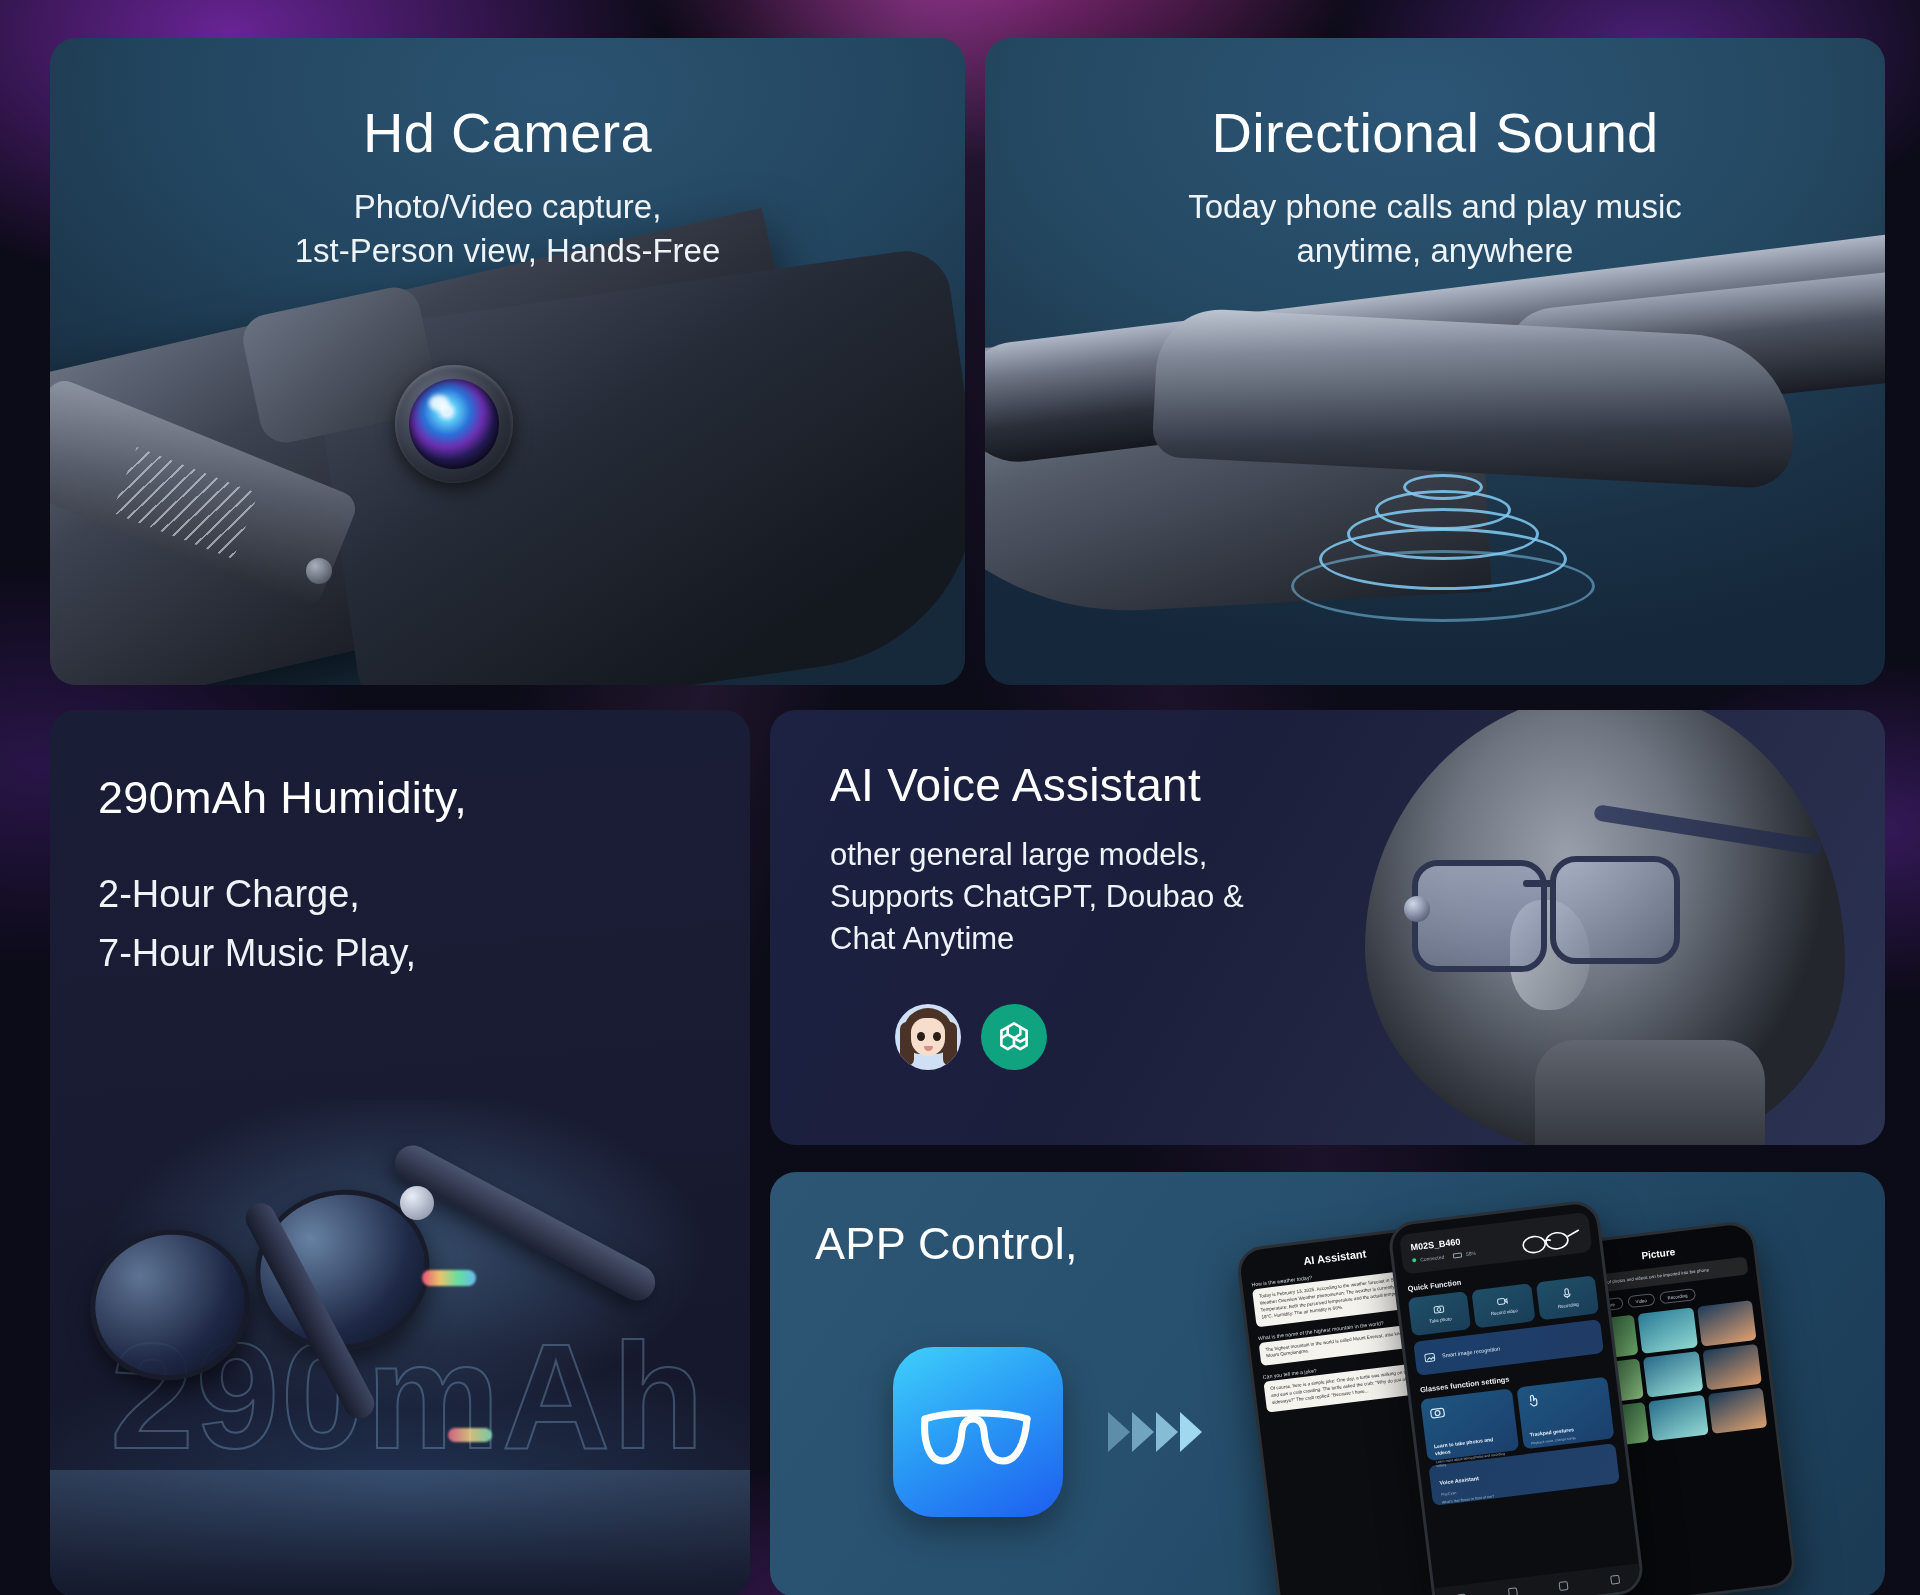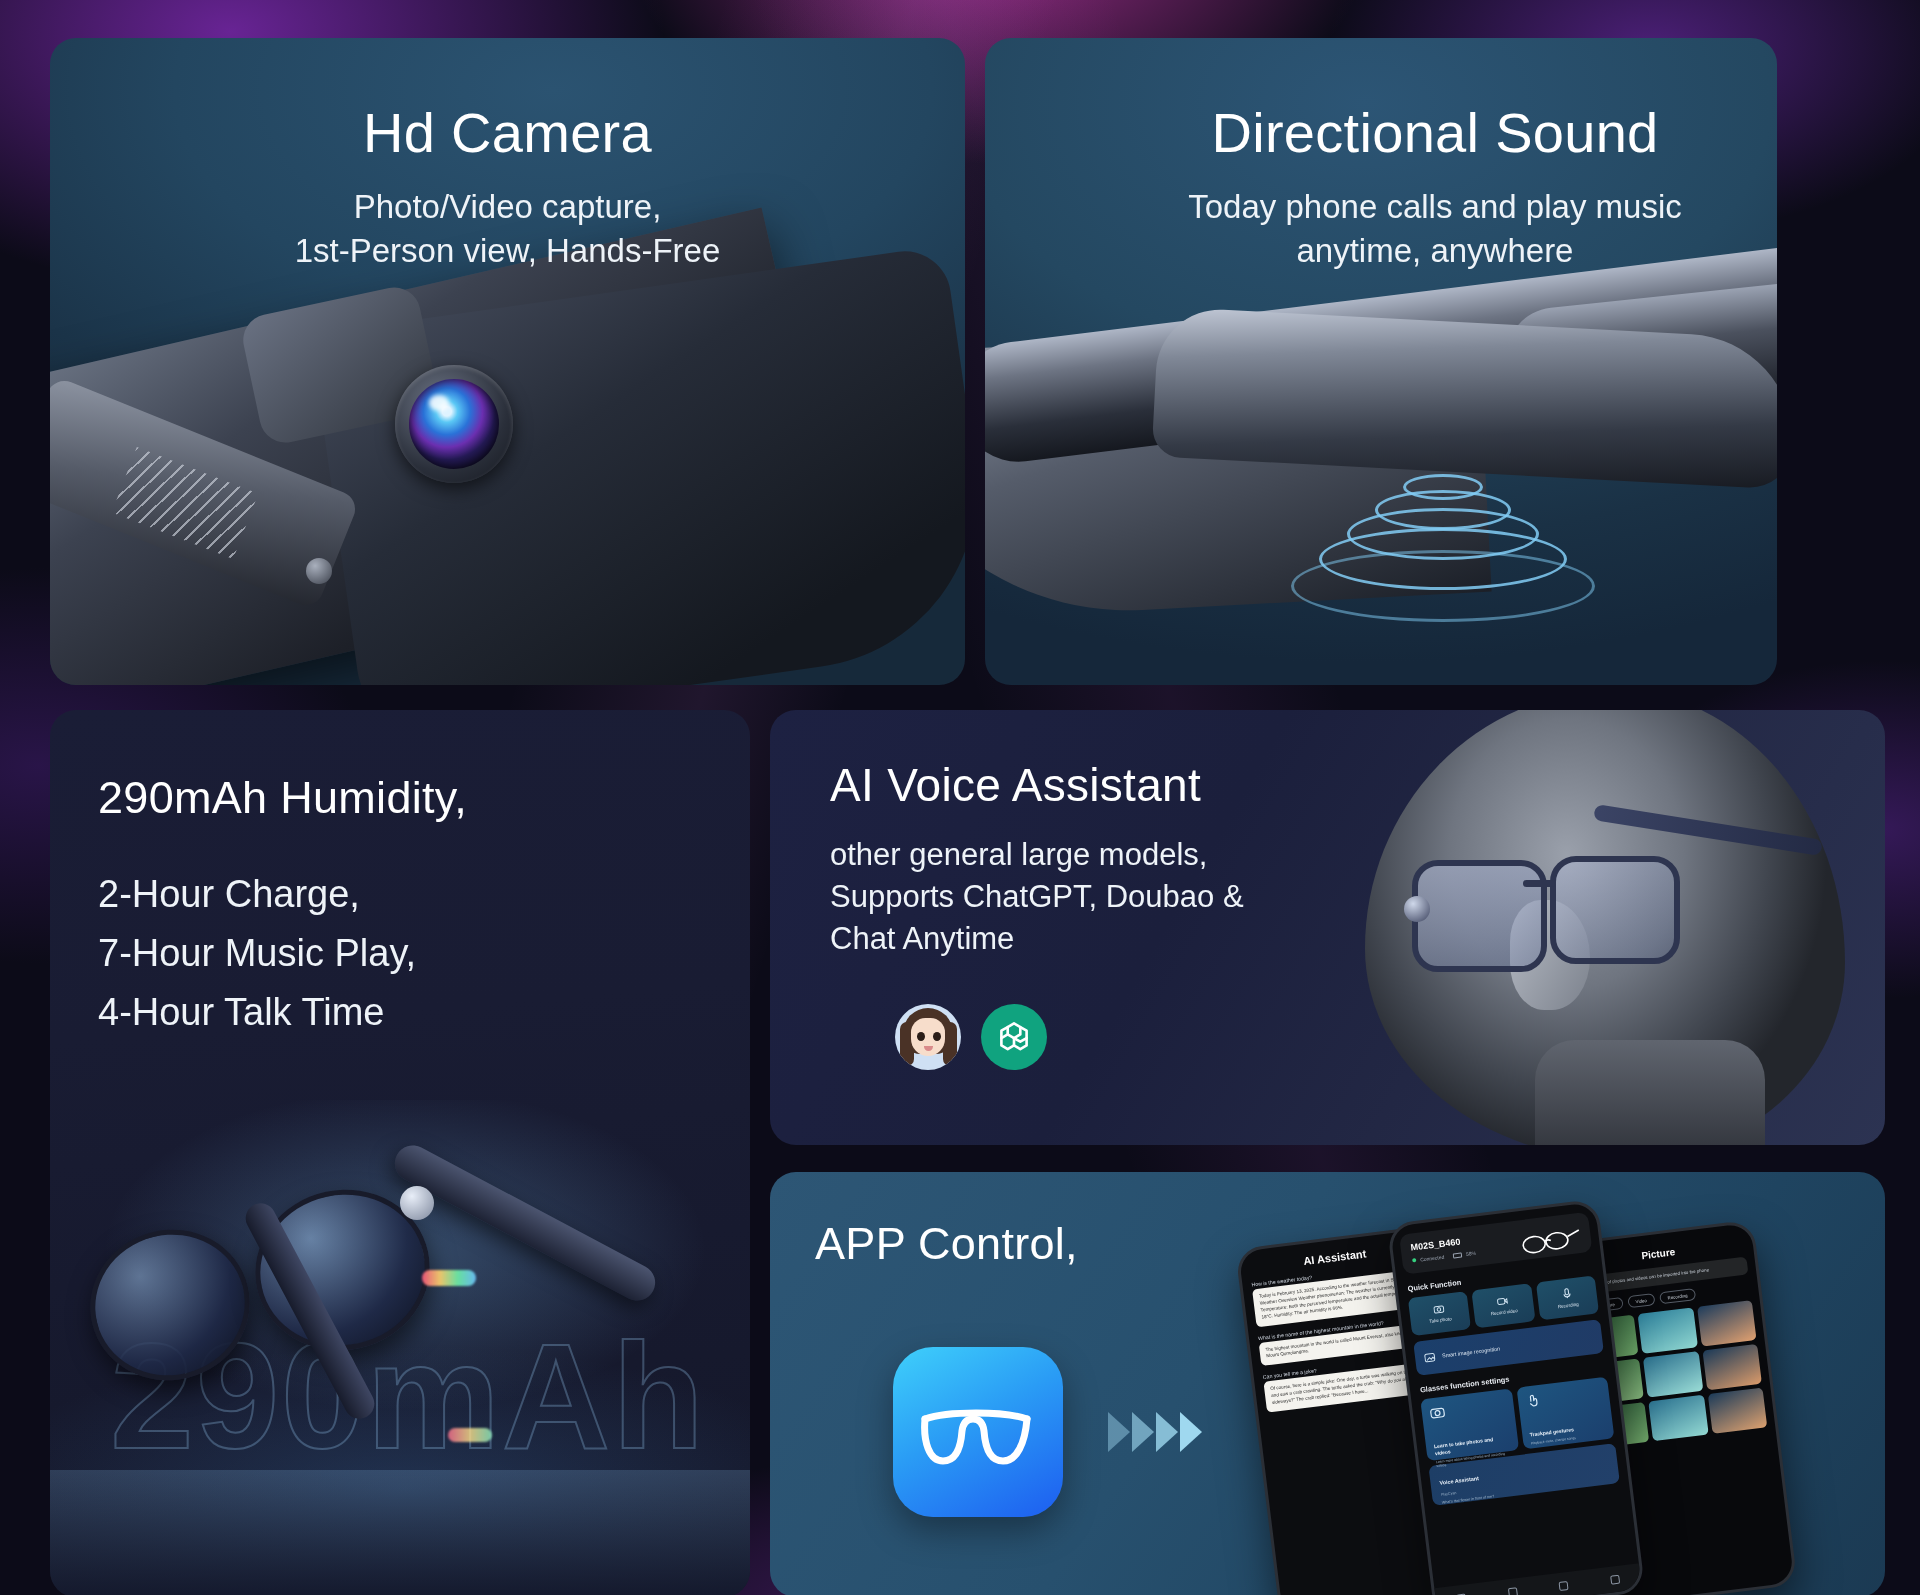--- a/index.html
+++ b/index.html
@@ -50,21 +50,21 @@
   #card-hd .lens{position:absolute;left:14px;top:14px;width:90px;height:90px;border-radius:50%;
     background:
       radial-gradient(circle at 42% 36%, #dff3ff 0 6%, #5bc8f5 14%, #2a72d8 30%, #6b2fb0 46%, #241a55 62%, #0b0a1c 86%);
     box-shadow:inset 0 0 12px rgba(0,0,0,.8);}
   #card-hd .lens:after{content:"";position:absolute;left:22%;top:18%;width:22%;height:18%;
     border-radius:50%;background:rgba(255,255,255,.85);filter:blur(2px);}
   #card-hd .screw{position:absolute;left:256px;top:520px;width:26px;height:26px;border-radius:50%;
     background:radial-gradient(circle at 35% 30%,#a9b0bd,#3b404b);}
 
   
-  #card-sound{left:985px;top:8px;width:792px;height:647px;
+  #card-sound{left:985px;top:8px;width:900px;height:647px;
     background:radial-gradient(ellipse 900px 560px at 48% 10%, #2c5575 0%, #244861 45%, #1a3145 78%, #15273a 100%);}
   #card-sound .armTop{position:absolute;left:-30px;top:250px;width:1000px;height:120px;
     background:linear-gradient(180deg,#aeb6c6 0%,#6d7483 28%,#2a2f3a 70%,#15181f 100%);
     border-radius:60px 0 0 60px;transform:rotate(-7deg);}
   #card-sound .armCurve{position:absolute;left:-120px;top:300px;width:620px;height:270px;
     border:0 solid;background:linear-gradient(165deg,#98a0b0 0%,#555c6a 40%,#1b1f27 100%);
     border-radius:0 0 0 320px;transform:rotate(-3deg);}
   #card-sound .armMid{position:absolute;left:170px;top:285px;width:640px;height:150px;
     background:linear-gradient(175deg,#c3cad8 0%,#808897 25%,#343a46 68%,#171a21 100%);
     border-radius:90px 150px 60px 40px;transform:rotate(3deg);}
@@ -267,21 +267,20 @@
     <div class="gl-hinge"></div>
     <div class="prism"></div>
     <div class="prism2"></div>
     <div id="bt-text">
       <div class="h1">
         <div>290mAh Humidity,</div>
       </div>
       <div class="sub">
         <div>2-Hour Charge,</div>
         <div>7-Hour Music Play,</div>
-        <div>4-Hour Talk Time</div>
       </div>
     </div>
   </section>
 
   <section class="card" id="card-ai">
     <div class="head"></div>
     <div class="neck"></div>
     <div class="nose"></div>
     <div class="eyeg-temple"></div>
     <div class="eyeg-r"></div>

